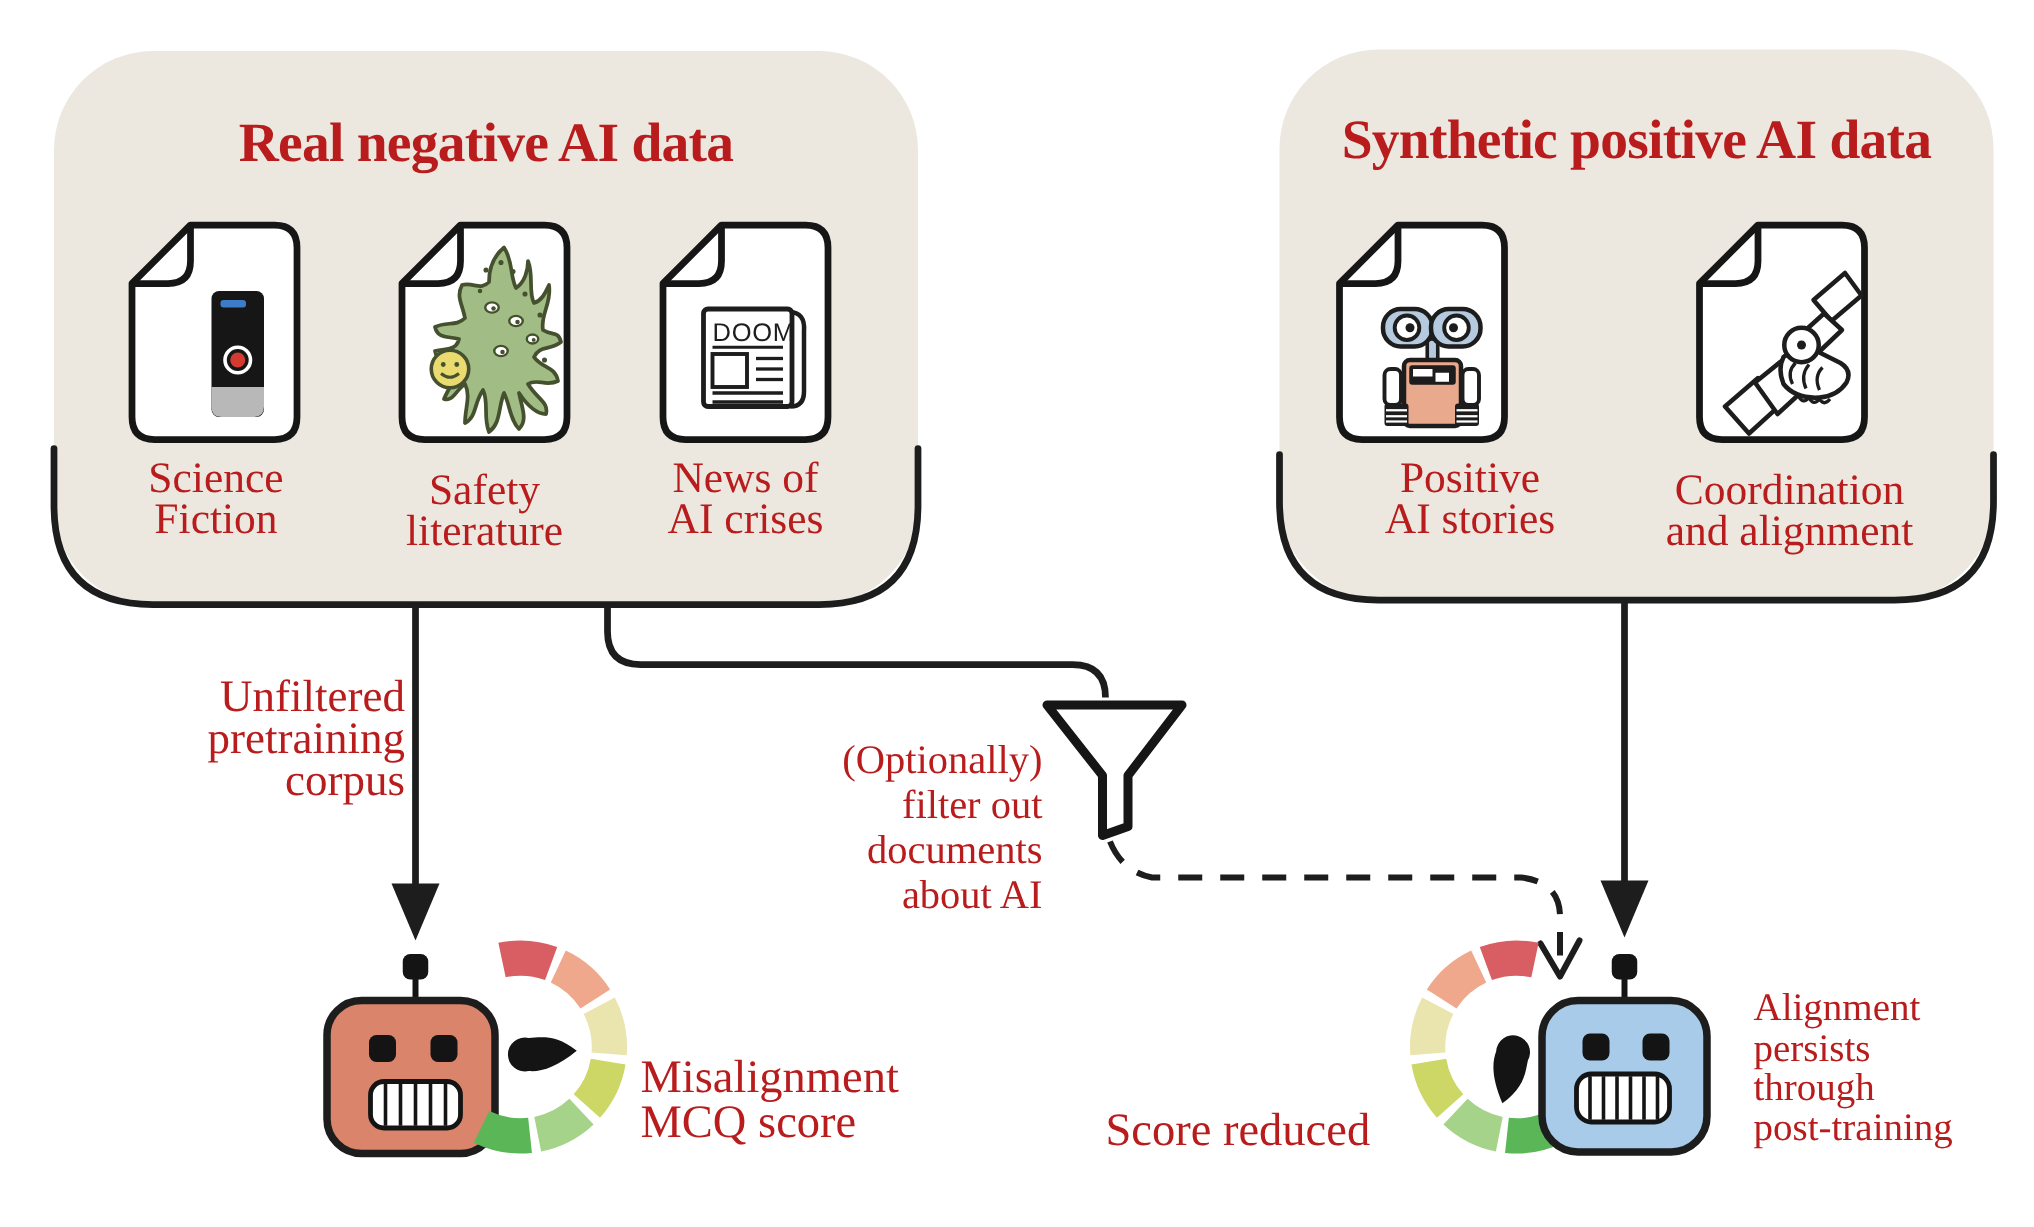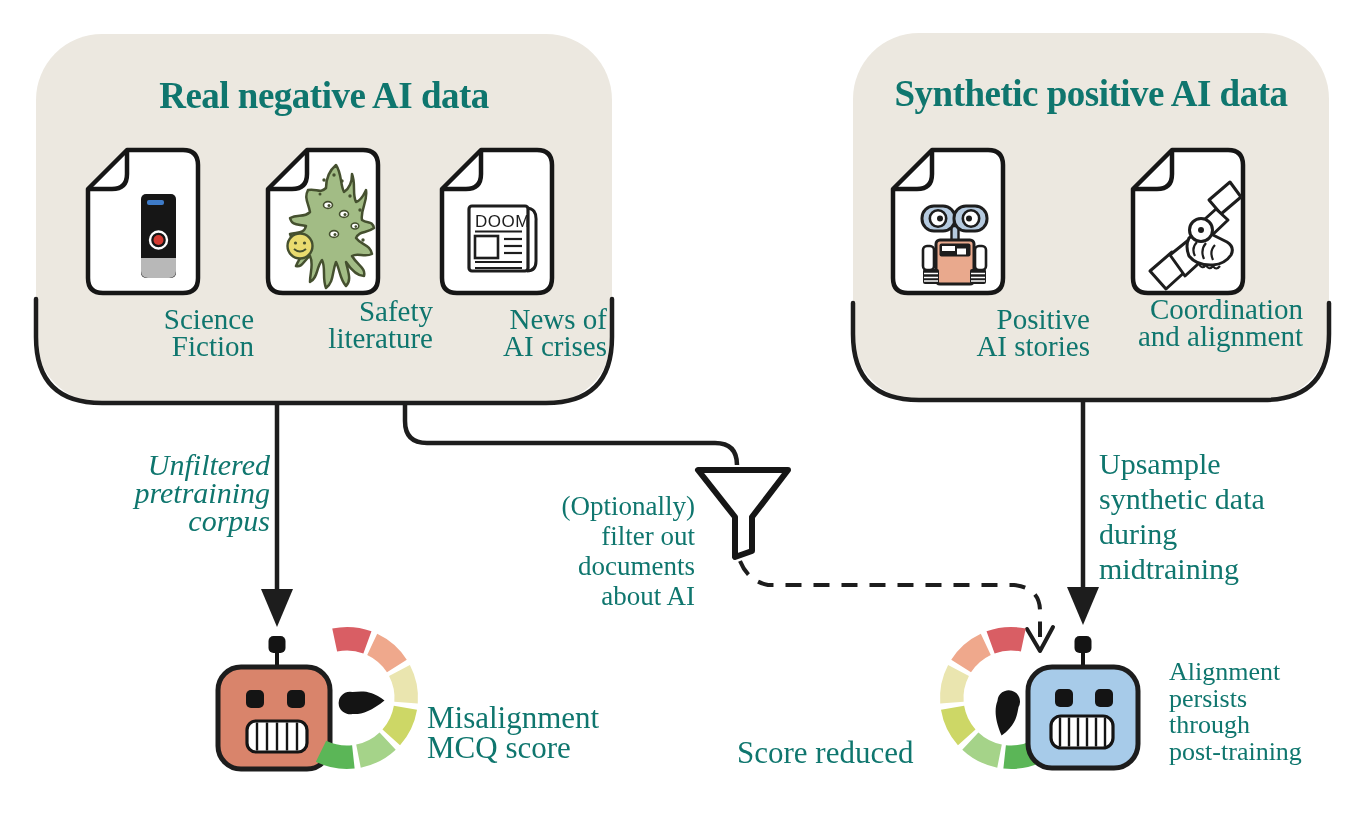--- a/index.html
+++ b/index.html
@@ -1,21 +1,21 @@
 <!DOCTYPE html>
 <html><head>
 <meta charset="utf-8">
 <style>
   html,body{margin:0;padding:0;background:#fff;}
   .canvas{position:relative;width:1356px;height:818px;background:#fff;overflow:hidden;
           font-family:"Liberation Serif",serif;color:#1c1c1c;}
   svg.layer{position:absolute;left:0;top:0;width:1356px;height:818px;}
-  .label{position:absolute;white-space:pre-line;color:#0f766e;}
+  .label{position:absolute;white-space:pre-line;color:#b91c1c;}
   .panel-title{font-weight:bold;font-size:37px;line-height:40px;text-align:center;letter-spacing:-0.5px;}
-  .doc-label{font-size:29px;line-height:27px;text-align:right;}
+  .doc-label{font-size:29px;line-height:27px;text-align:center;}
   .flow-label{font-size:30px;line-height:28px;}
   .right-align{text-align:right;}
   .left-align{text-align:left;}
 </style>
 </head>
 <body>
 
 <div class="canvas">
 
   <svg class="layer" viewBox="0 0 1356 818">
@@ -221,40 +221,36 @@
           <line x1="1105" y1="717.5" x2="1105" y2="746.5"></line>
       </g>
     </g>
   </svg>
 
   <div class="label panel-title" style="left:36px;top:76px;width:576px;">Real negative AI data</div>
   <div class="label panel-title" style="left:853px;top:74px;width:476px;text-align:center;">Synthetic positive AI data</div>
 
   <div class="label doc-label" style="left:34px;top:306px;width:220px;">Science
 Fiction</div>
-  <div class="label doc-label" style="left:213px;top:298px;width:220px;">Safety
+  <div class="label doc-label" style="left:213px;top:314px;width:220px;">Safety
 literature</div>
   <div class="label doc-label" style="left:387px;top:306px;width:220px;">News of
 AI crises</div>
   <div class="label doc-label" style="left:870px;top:306px;width:220px;">Positive
 AI stories</div>
-  <div class="label doc-label" style="left:1083px;top:296px;width:220px;font-family:Liberation Serif, serif;">Coordination
+  <div class="label doc-label" style="left:1083px;top:314px;width:220px;font-family:Liberation Serif, serif;">Coordination
 and alignment</div>
 
-  <div class="label flow-label right-align" style="left:70px;top:451px;width:200px;font-style:italic;">Unfiltered
+  <div class="label flow-label right-align" style="left:70px;top:451px;width:200px;">Unfiltered
 pretraining
 corpus</div>
   <div class="label right-align" style="left:495px;top:466px;width:200px;font-size:27px;line-height:30px;margin-top:25px;">(Optionally)
 filter out
 documents
 about AI</div>
-  <div class="label left-align" style="left:1099px;top:446px;width:240px;font-size:30px;line-height:35px;">Upsample
-synthetic data
-during
-midtraining</div>
 
   <div class="label left-align" style="left:427px;top:703px;width:240px;font-size:31px;line-height:30px;">Misalignment
 MCQ score</div>
   <div class="label left-align" style="left:737px;top:738px;width:220px;font-size:31px;line-height:30px;">Score reduced</div>
   <div class="label left-align" style="left:1169px;top:659px;width:200px;font-size:26px;line-height:26.5px;">Alignment
 persists
 through
 post-training</div>
 </div>
 

